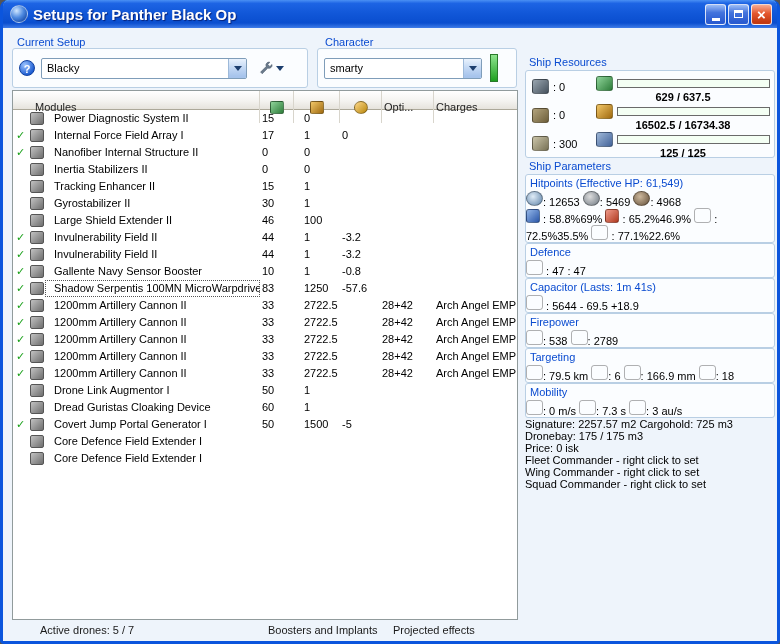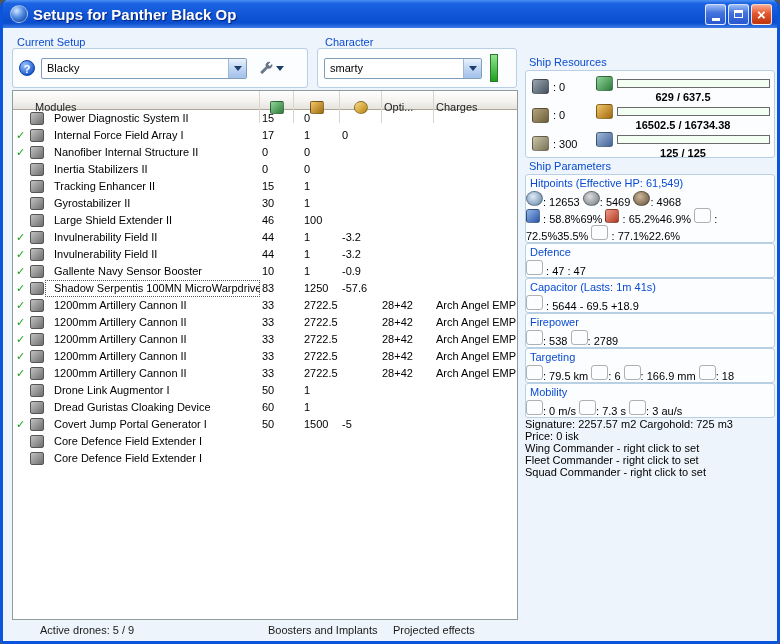--- a/index.html
+++ b/index.html
@@ -311,21 +311,21 @@
             <span class="c charges" data-name="module-charge-value"></span>
           </div>
           <div class="trow" data-name="table-row">
             <span class="c check" data-name="fitted-check-icon">✓</span>
             <span class="c iconc">
               <i class="mod-icon" data-name="module-icon"></i>
             </span>
             <span class="c name" data-name="module-name">Gallente Navy Sensor Booster</span>
             <span class="c cpu" data-name="module-cpu-value">10</span>
             <span class="c pg" data-name="module-powergrid-value">1</span>
-            <span class="c cap" data-name="module-cap-value">-0.9</span>
+            <span class="c cap" data-name="module-cap-value">-0.8</span>
             <span class="c opti" data-name="module-optimal-value"></span>
             <span class="c charges" data-name="module-charge-value"></span>
           </div>
           <div class="trow" data-name="table-row">
             <span class="c check" data-name="fitted-check-icon">✓</span>
             <span class="c iconc">
               <i class="mod-icon" data-name="module-icon"></i>
             </span>
             <span class="c name sel" data-name="module-name">Shadow Serpentis 100MN MicroWarpdrive</span>
             <span class="c cpu" data-name="module-cpu-value">83</span>
@@ -451,21 +451,21 @@
             <span class="c cpu" data-name="module-cpu-value"></span>
             <span class="c pg" data-name="module-powergrid-value"></span>
             <span class="c cap" data-name="module-cap-value"></span>
             <span class="c opti" data-name="module-optimal-value"></span>
             <span class="c charges" data-name="module-charge-value"></span>
           </div>
         </div>
     </div>
 
     <div class="bottom-tabs" data-name="bottom-sections">
-      <span class="bt-1" data-name="active-drones-section">Active drones: 5 / 9</span>
+      <span class="bt-1" data-name="active-drones-section">Active drones: 5 / 7</span>
       <span class="bt-2" data-name="boosters-implants-section">Boosters and Implants</span>
       <span class="bt-3" data-name="projected-effects-section">Projected effects</span>
     </div>
 
     <div class="right" data-name="right-column">
       <span class="blabel" data-name="ship-resources-label">Ship Resources</span>
       <div class="panel res-panel" data-name="ship-resources-panel">
         <div class="res-left">
           <span class="res-slot">
               <i class="ico" data-name="turret-hardpoints-icon"></i>
@@ -576,20 +576,21 @@
             <span class="mob-item"><i class="ico" data-name="warp-icon"></i><span data-name="warp-speed-value">: 3 au/s</span></span>
           </div>
         </div>
       </div>
 
       <div class="info" data-name="ship-info-text">
         <div class="row2">
           <span data-name="signature-text">Signature: 2257.57 m2</span>
           <span data-name="cargohold-text">Cargohold: 725 m3</span>
         </div>
+        <div data-name="dronebay-text">Dronebay: 175 / 175 m3</div>
         <div data-name="price-text">Price: 0 isk</div>
+        <div data-name="fleet-commander-text">Fleet Commander - right click to set</div>
         <div data-name="wing-commander-text">Wing Commander - right click to set</div>
-        <div data-name="fleet-commander-text">Fleet Commander - right click to set</div>
         <div data-name="squad-commander-text">Squad Commander - right click to set</div>
       </div>
     </div>
   </div>
 </div>
 
 </body></html>

